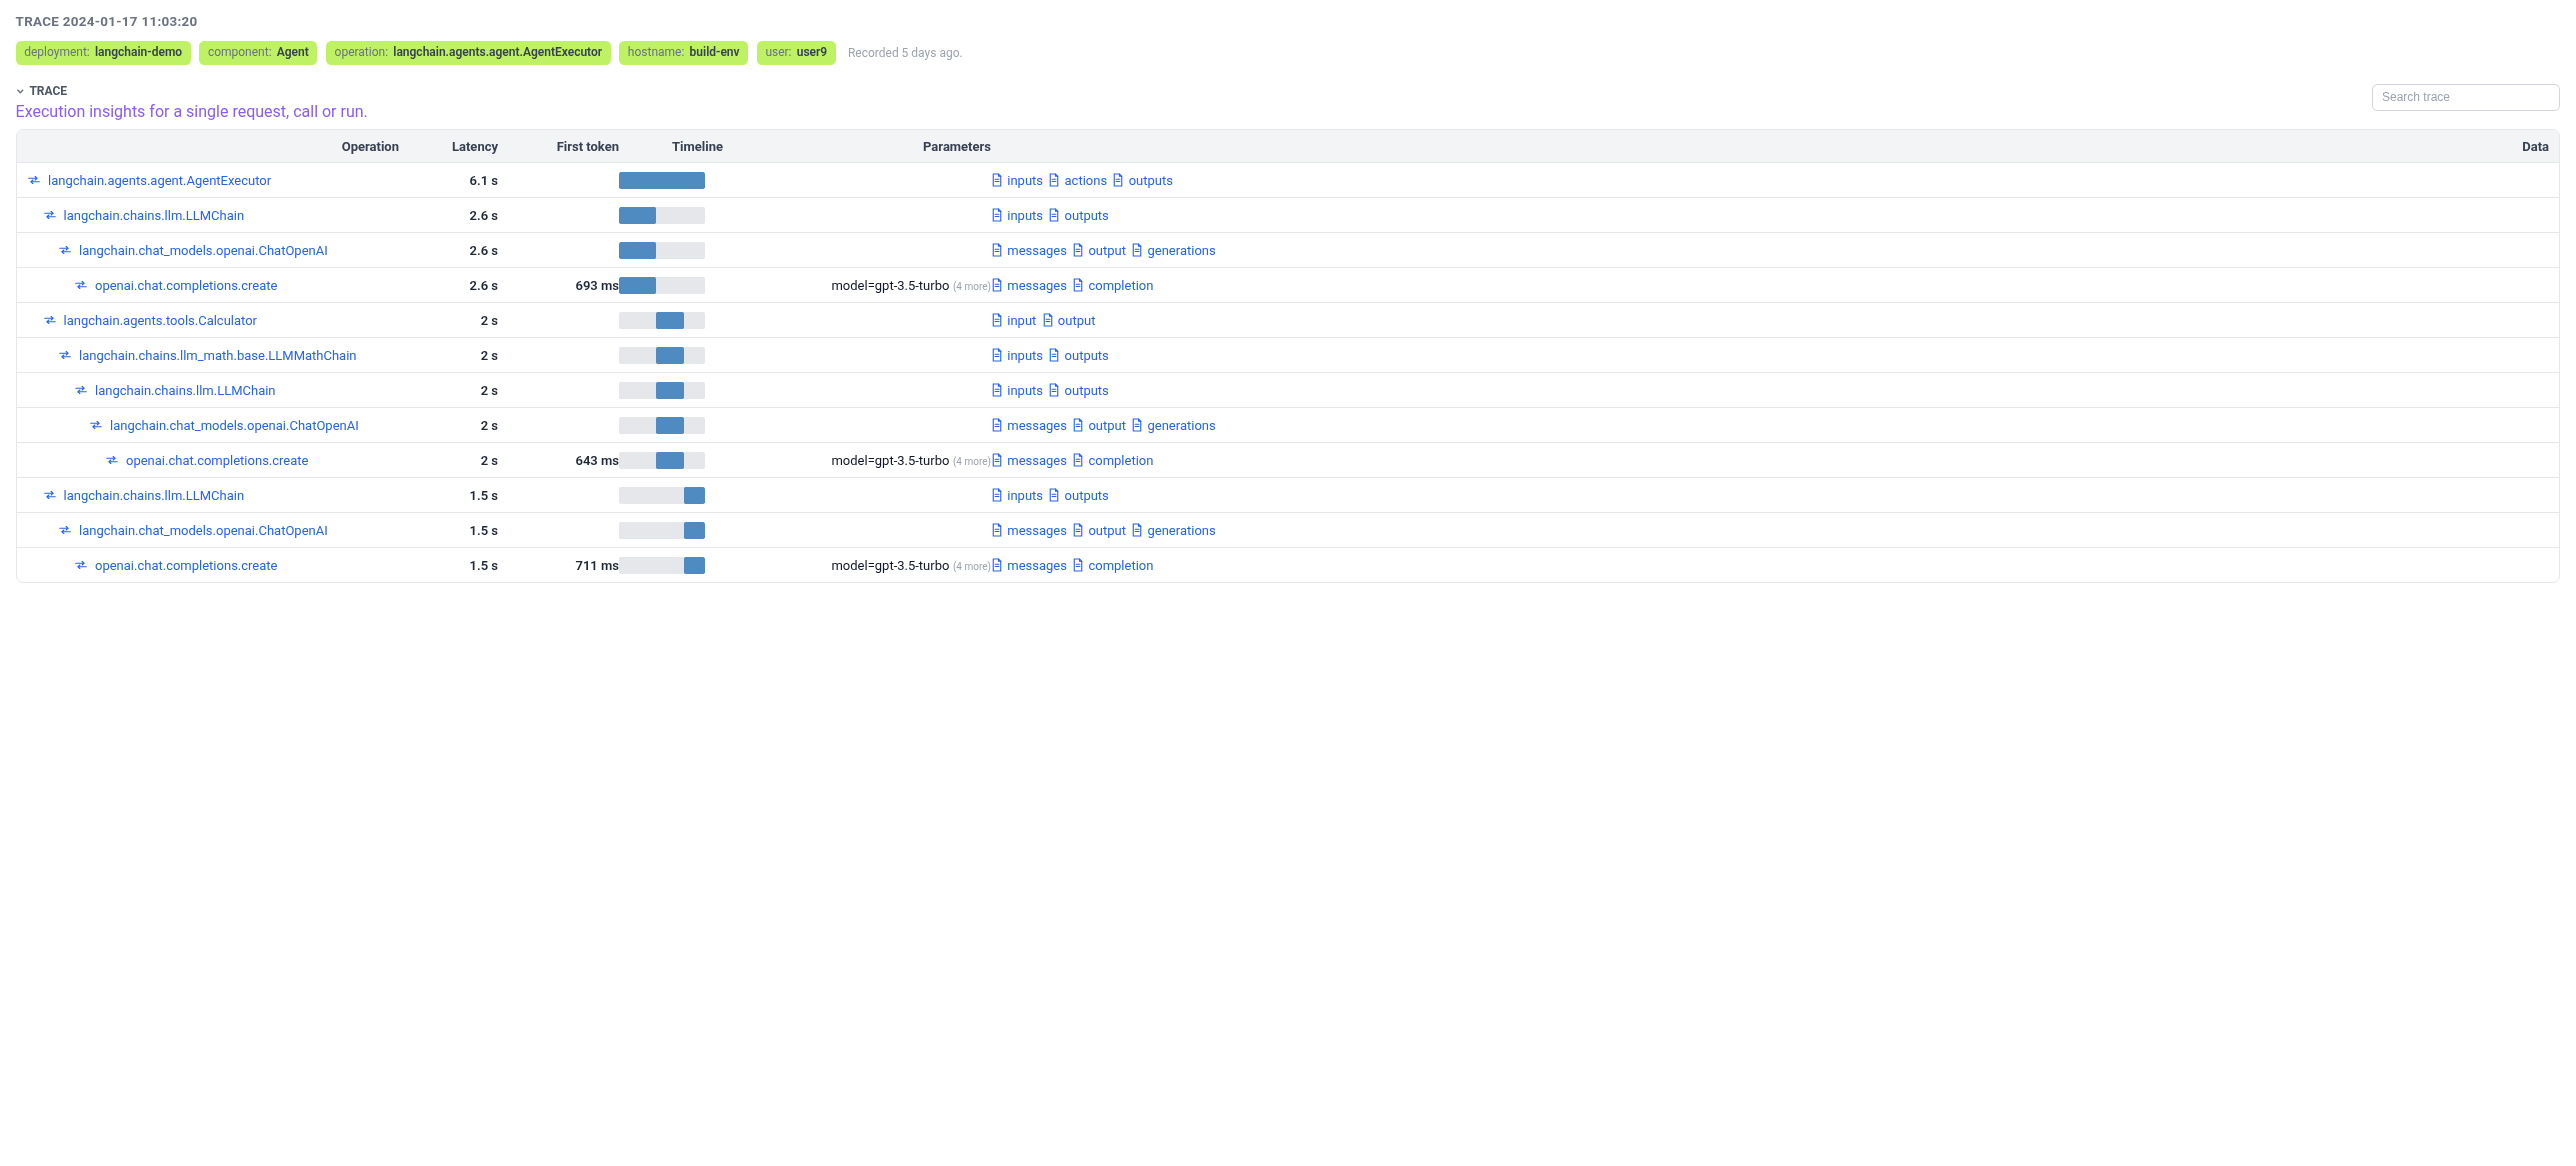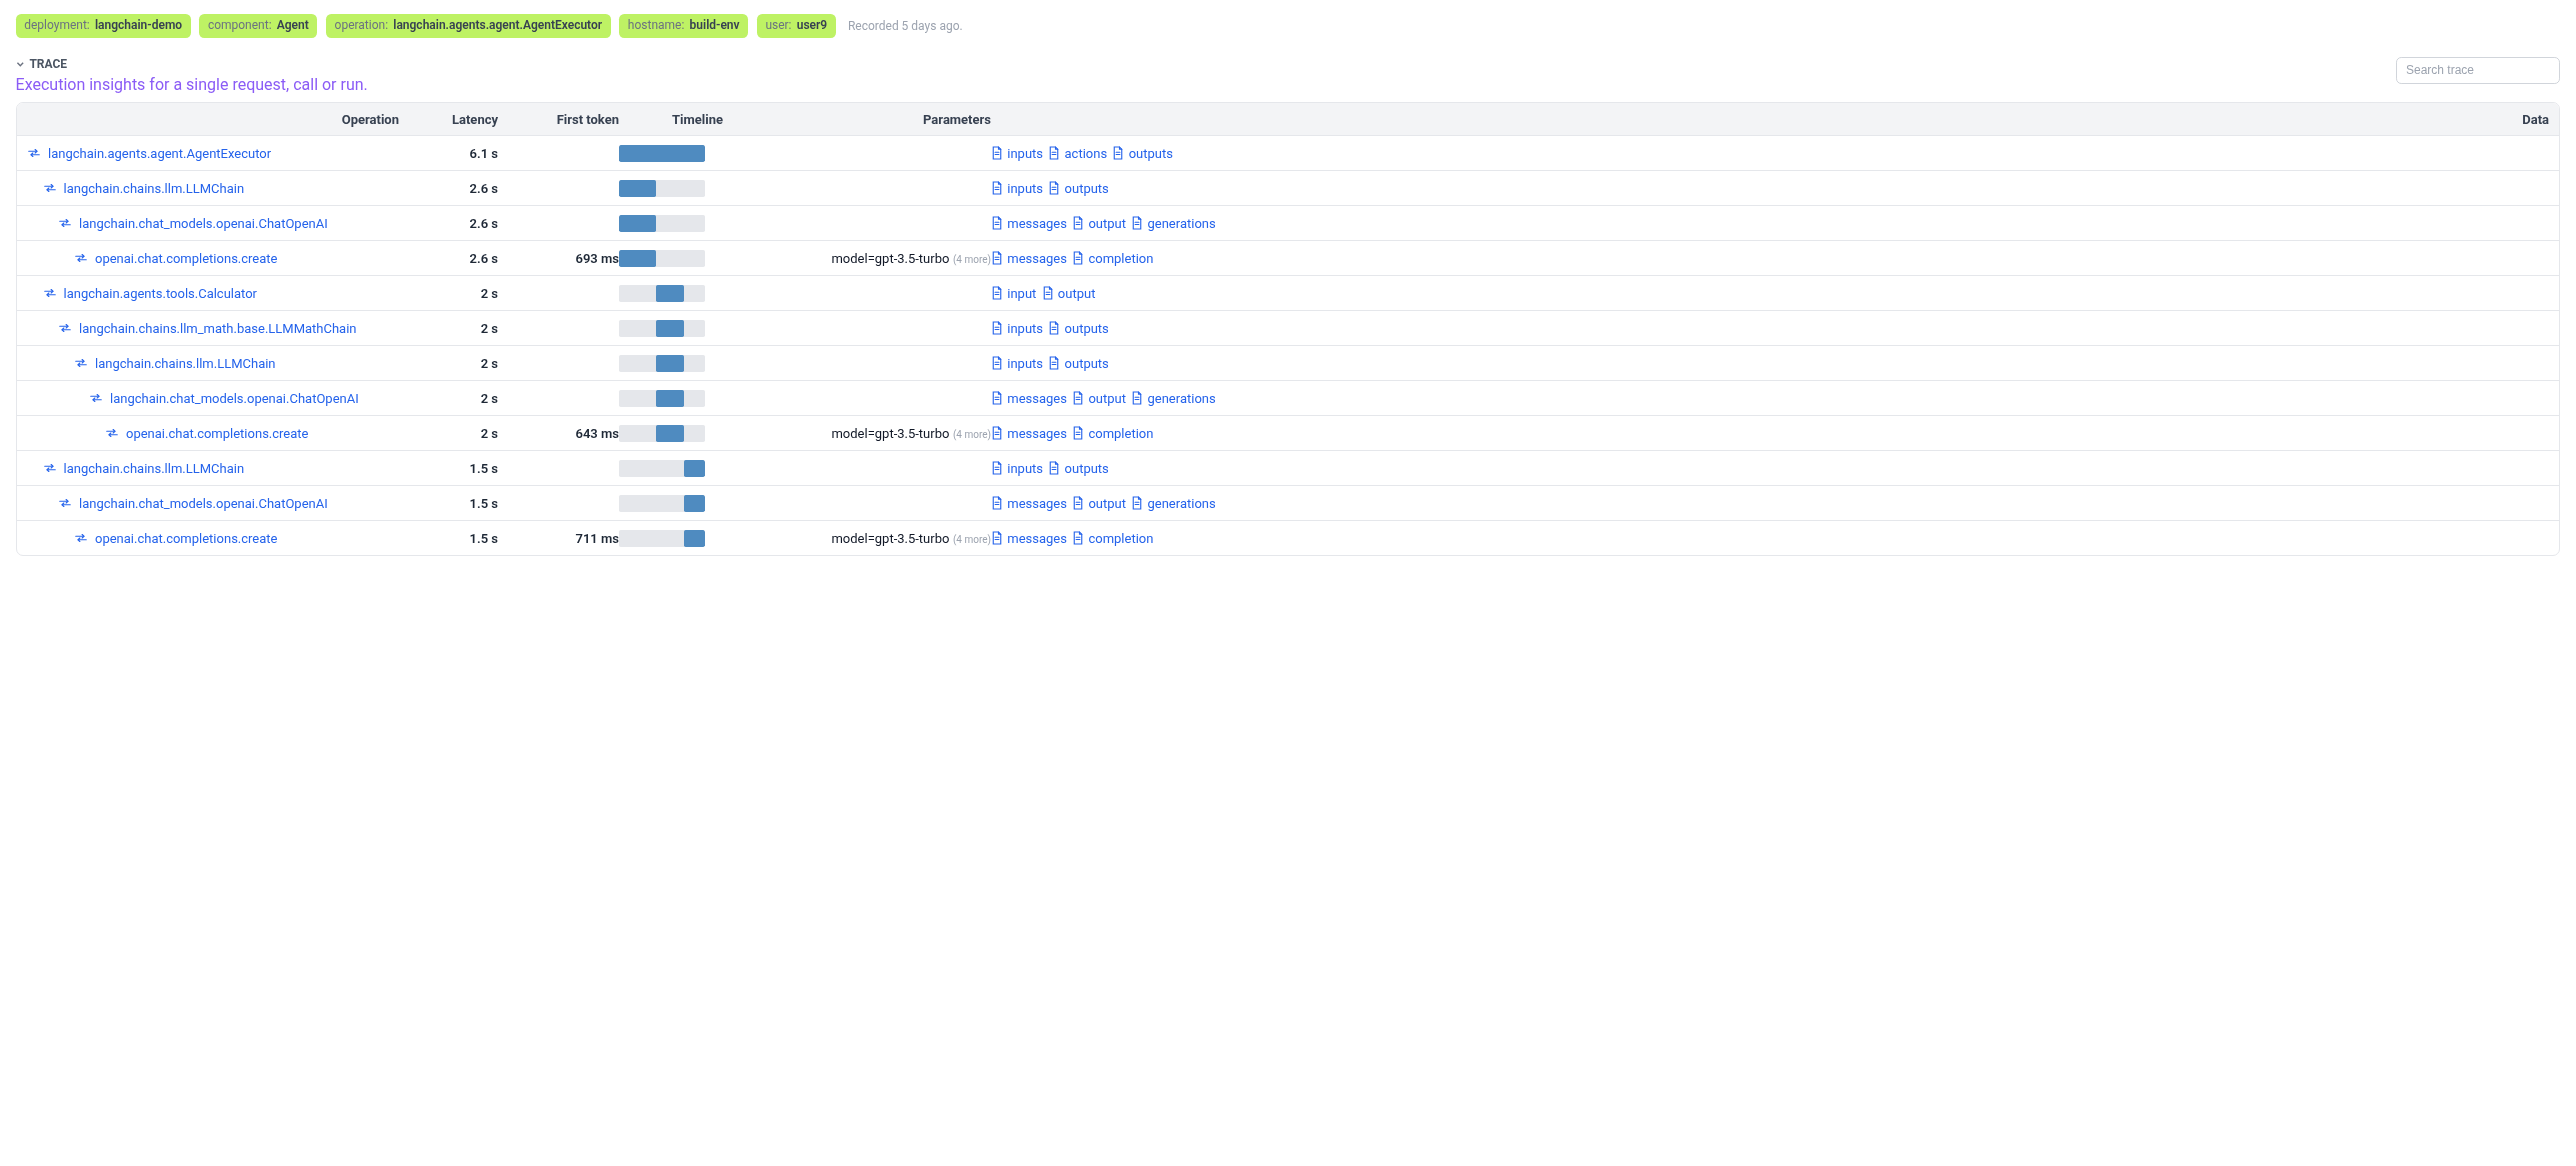--- a/index.html
+++ b/index.html
@@ -75,21 +75,21 @@
   .section-sub {
     color: #8b5cf6;
     font-size: 16px;
     margin-top: 1.7px;
   }
   .search {
     border: 0.9px solid #d1d5db;
     border-radius: 5.2px;
     padding: 5.2px 8.6px;
     font-size: 12px;
-    width: 164px;
+    width: 188px;
     color: #374151;
   }
   .search::placeholder { color: #9ca3af; }
 
   .table {
     width: 100%;
     border: 0.9px solid #e5e7eb;
     border-radius: 7px;
     overflow: hidden;
     text-align: right;
@@ -174,20 +174,21 @@
     width: 12px;
     height: 14px;
     flex-shrink: 0;
   }
 </style>
 </head>
 <body>
 
 <div class="wrap">
 
+  <div class="title">TRACE 2024-01-17 11:03:20</div>
 
   <div class="tag-row" id="tag-row">
       <span class="tag">
         <span>deployment:</span>
         <span class="val">langchain-demo</span>
       </span>
       <span class="tag">
         <span>component:</span>
         <span class="val">Agent</span>
       </span>

